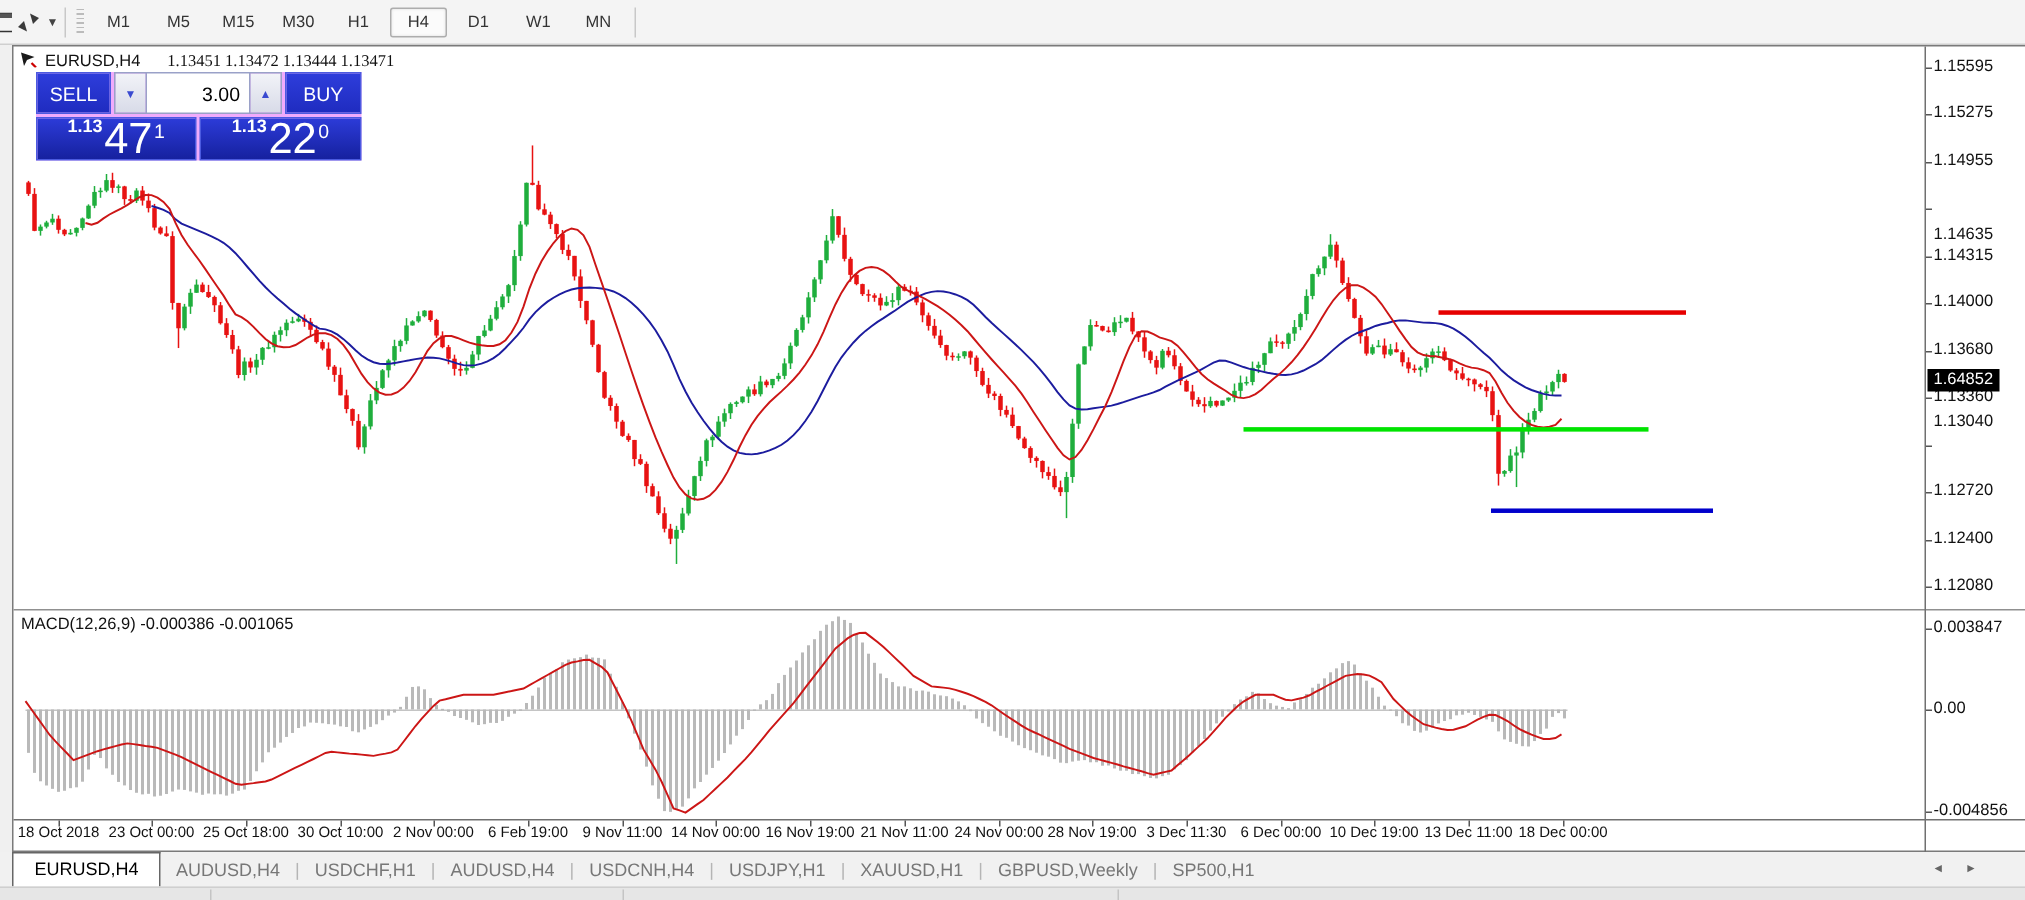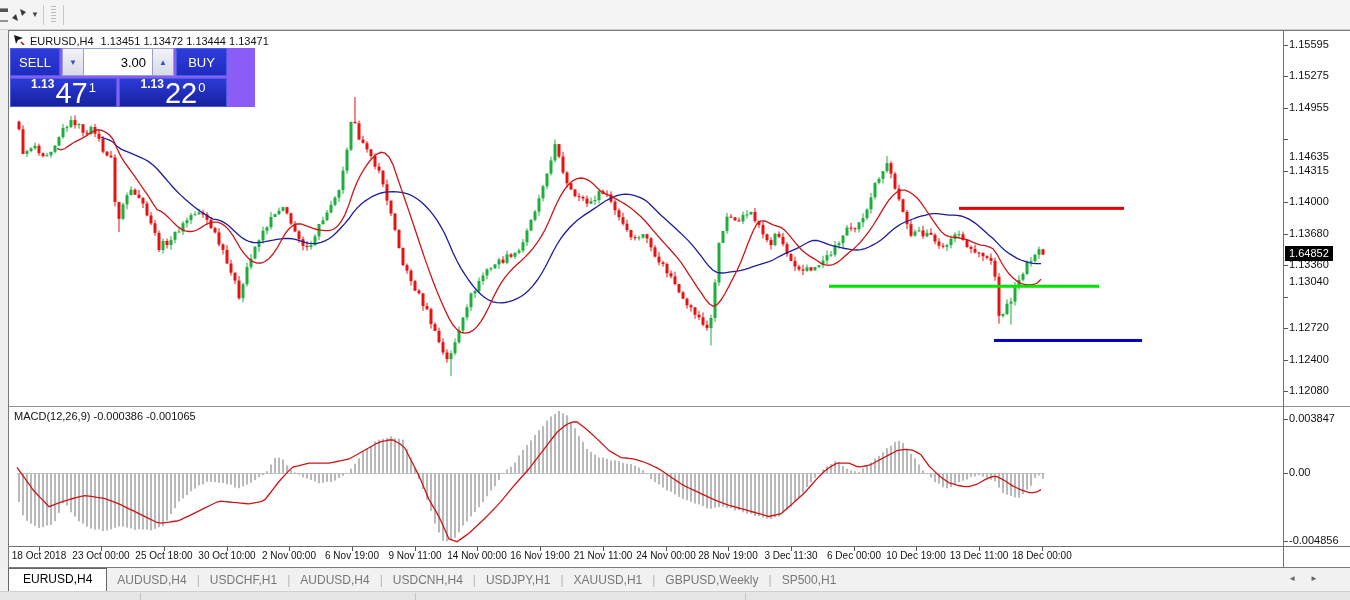--- a/index.html
+++ b/index.html
@@ -14,33 +14,33 @@
   .tb-grip{width:5px;height:18px;margin:0 3px;background:repeating-linear-gradient(#bbb 0 1px,transparent 1px 3px);}
   .tf-btn{min-width:26px;padding:2px 5px;margin:0 1px;font-size:11px;color:#333;text-align:center;
     border:1px solid transparent;border-radius:2px;line-height:14px;}
   .tf-btn.active{background:#fbfbfb;border:1px solid #adadad;box-shadow:inset 0 0 2px #ddd;}
   
   .chart-window{position:absolute;left:8px;top:30px;width:1342px;height:538px;background:#fff;
     border:1px solid #7a7a7a;border-right:none;box-sizing:border-box;}
   .plot-layer{position:absolute;left:0;top:0;}
   .chart-title{position:absolute;left:4px;top:3px;display:flex;align-items:center;font-size:11px;color:#111;}
   .chart-title .t-sym{margin-left:5px;}
-  .chart-title .t-ohlc{margin-left:7px;}
+  .chart-title .t-ohlc{margin-left:18px;font-family:Liberation Serif, serif;}
   .pane-split{position:absolute;left:0;top:375px;width:1342px;height:1px;background:#909090;}
   .axis-sep{position:absolute;left:1274px;top:0;width:1px;height:538px;background:#707070;}
   .time-axis-line{position:absolute;left:0;top:515px;width:1342px;height:1px;background:#707070;}
   .tick-h{position:absolute;width:4px;height:1px;background:#555;}
   .tick-v{position:absolute;width:1px;height:4px;background:#555;}
   .ax-label{position:absolute;left:1280px;font-size:11px;color:#111;white-space:nowrap;}
   .cur-badge{position:absolute;left:1276px;background:#000;color:#fff;font-size:11px;
     padding:1px 4px 2px 4px;white-space:nowrap;}
   .t-label{position:absolute;font-size:10px;color:#111;transform:translateX(-50%);white-space:nowrap;top:519px;}
   .macd-label{position:absolute;left:5px;top:379px;font-size:11px;color:#111;}
   
-  .quote-panel{position:absolute;left:1px;top:17px;width:245px;height:59px;background:#8b5cf6;}
+  .quote-panel{position:absolute;left:15px;top:17px;width:217px;height:59px;background:#f0abfc;}
   .qp-btn{position:absolute;background:linear-gradient(#2e3ddb,#1f2cc0);color:#fff;font-size:13px;
     display:flex;align-items:center;justify-content:center;border:1px solid #4b5ae0;box-sizing:border-box;}
   .qp-price{position:absolute;top:30px;height:29px;background:linear-gradient(#2c3bd8,#16219f);
     color:#fff;display:flex;align-items:flex-end;justify-content:center;border:1px solid #4b5ae0;box-sizing:border-box;}
   .qp-base{font-size:12px;font-weight:bold;margin-bottom:15px;}
   .qp-big{font-size:29px;line-height:26px;margin:0 1px;}
   .qp-sup{font-size:13px;margin-bottom:11px;}
   .spin-btn{position:absolute;top:0;width:22px;height:28px;background:linear-gradient(#f2f3f8,#d8dbe8);
     border:1px solid #9aa1c8;box-sizing:border-box;color:#3a4ad0;font-size:8px;
     display:flex;align-items:center;justify-content:center;}
@@ -68,20 +68,31 @@
   </div>
   <div class="tb-icon">
     <svg width="16" height="14">
         <polygon points="9,1 15,4 11,8" fill="#3a3a3a"></polygon>
         <polygon points="7,13 1,10 5,6" fill="#3a3a3a"></polygon>
       </svg>
   </div>
   <div class="tb-caret">▼</div>
   <div class="tb-sep"></div>
   <div class="tb-grip"></div>
+  <div id="tf-buttons" style="display:flex;align-items:center;">
+      <div class="tf-btn">M1</div>
+      <div class="tf-btn">M5</div>
+      <div class="tf-btn">M15</div>
+      <div class="tf-btn">M30</div>
+      <div class="tf-btn">H1</div>
+      <div class="tf-btn active">H4</div>
+      <div class="tf-btn">D1</div>
+      <div class="tf-btn">W1</div>
+      <div class="tf-btn">MN</div>
+    </div>
   <div class="tb-sep"></div>
 </div>
 
 <div class="chart-window">
   <svg id="main-svg" class="plot-layer" width="1274" height="375">
       <rect x="9.5" y="89.58998330211" width="1" height="10.016321864085853" fill="#e81212"></rect>
       <rect x="8.5" y="90.60739999999925" width="3" height="7.655333956749743" fill="#e81212"></rect>
       <rect x="13.5" y="94.41988478944039" width="1" height="28.70810812389719" fill="#e81212"></rect>
       <rect x="12.5" y="98.26273395674899" width="3" height="24.64987122007851" fill="#e81212"></rect>
       <rect x="17.5" y="118.64737893199597" width="1" height="7.4358952990809115" fill="#1fae3d"></rect>
@@ -917,21 +928,21 @@
       <div class="t-label" style="left:30px">18 Oct 2018</div>
       <div class="tick-v" style="left:92px;top:516px"></div>
       <div class="t-label" style="left:92px">23 Oct 00:00</div>
       <div class="tick-v" style="left:155px;top:516px"></div>
       <div class="t-label" style="left:155px">25 Oct 18:00</div>
       <div class="tick-v" style="left:218px;top:516px"></div>
       <div class="t-label" style="left:218px">30 Oct 10:00</div>
       <div class="tick-v" style="left:280px;top:516px"></div>
       <div class="t-label" style="left:280px">2 Nov 00:00</div>
       <div class="tick-v" style="left:343px;top:516px"></div>
-      <div class="t-label" style="left:343px">6 Nov 19:00</div>
+      <div class="t-label" style="left:343px">6 Feb 19:00</div>
       <div class="tick-v" style="left:406px;top:516px"></div>
       <div class="t-label" style="left:406px">9 Nov 11:00</div>
       <div class="tick-v" style="left:468px;top:516px"></div>
       <div class="t-label" style="left:468px">14 Nov 00:00</div>
       <div class="tick-v" style="left:531px;top:516px"></div>
       <div class="t-label" style="left:531px">16 Nov 19:00</div>
       <div class="tick-v" style="left:594px;top:516px"></div>
       <div class="t-label" style="left:594px">21 Nov 11:00</div>
       <div class="tick-v" style="left:657px;top:516px"></div>
       <div class="t-label" style="left:657px">24 Nov 00:00</div>

